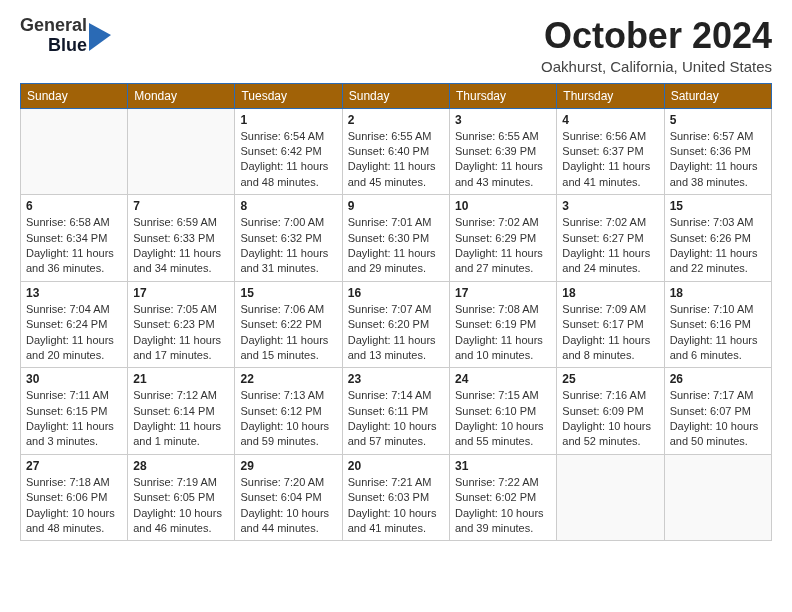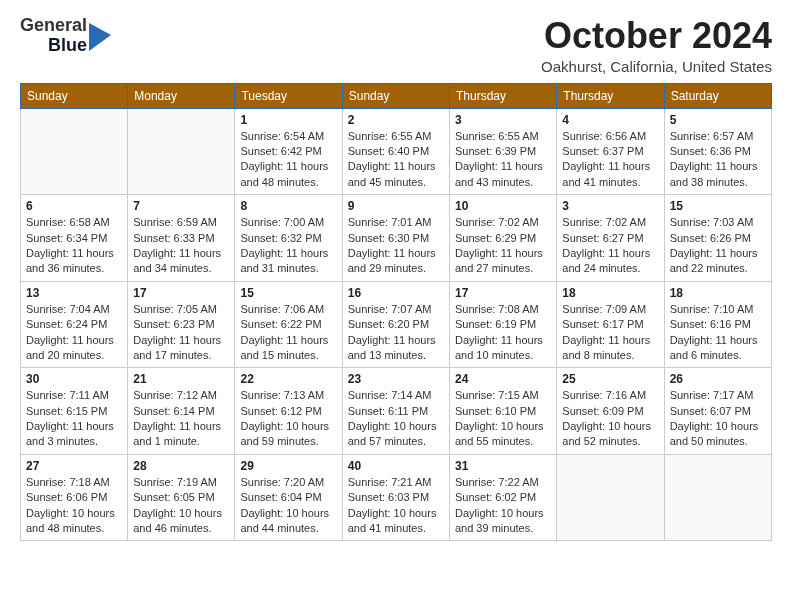--- a/index.html
+++ b/index.html
@@ -242,21 +242,21 @@
         </td>
         <td>
           <span class="day-num">28</span>
           <div class="cell-text">Sunrise: 7:19 AM<br>Sunset: 6:05 PM<br>Daylight: 10 hours and 46 minutes.</div>
         </td>
         <td>
           <span class="day-num">29</span>
           <div class="cell-text">Sunrise: 7:20 AM<br>Sunset: 6:04 PM<br>Daylight: 10 hours and 44 minutes.</div>
         </td>
         <td>
-          <span class="day-num">40</span>
+          <span class="day-num">20</span>
           <div class="cell-text">Sunrise: 7:21 AM<br>Sunset: 6:03 PM<br>Daylight: 10 hours and 41 minutes.</div>
         </td>
         <td>
           <span class="day-num">31</span>
           <div class="cell-text">Sunrise: 7:22 AM<br>Sunset: 6:02 PM<br>Daylight: 10 hours and 39 minutes.</div>
         </td>
         <td class="empty"></td>
         <td class="empty"></td>
       </tr>
     </tbody>

